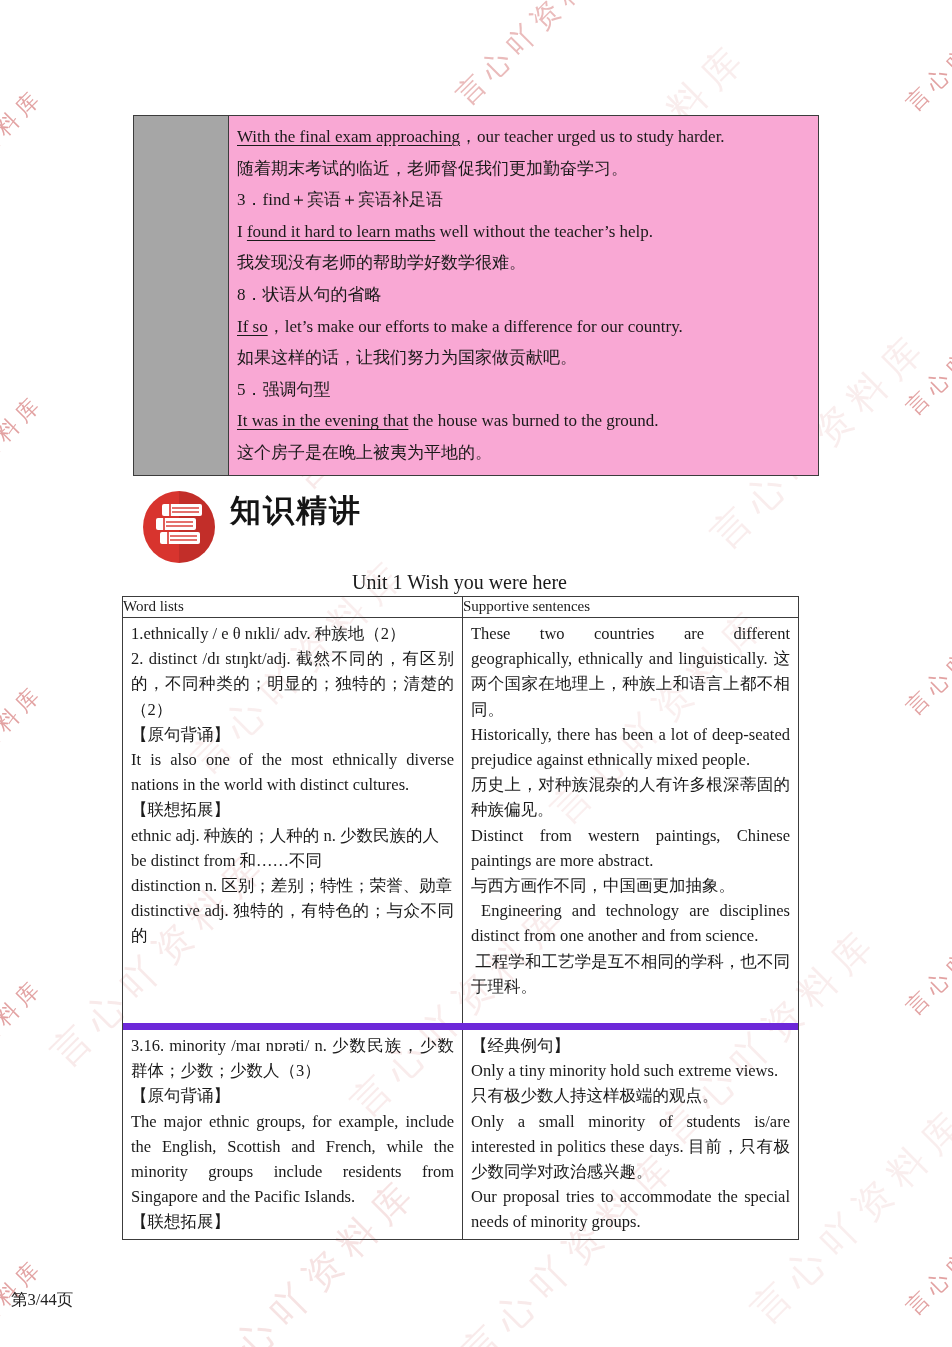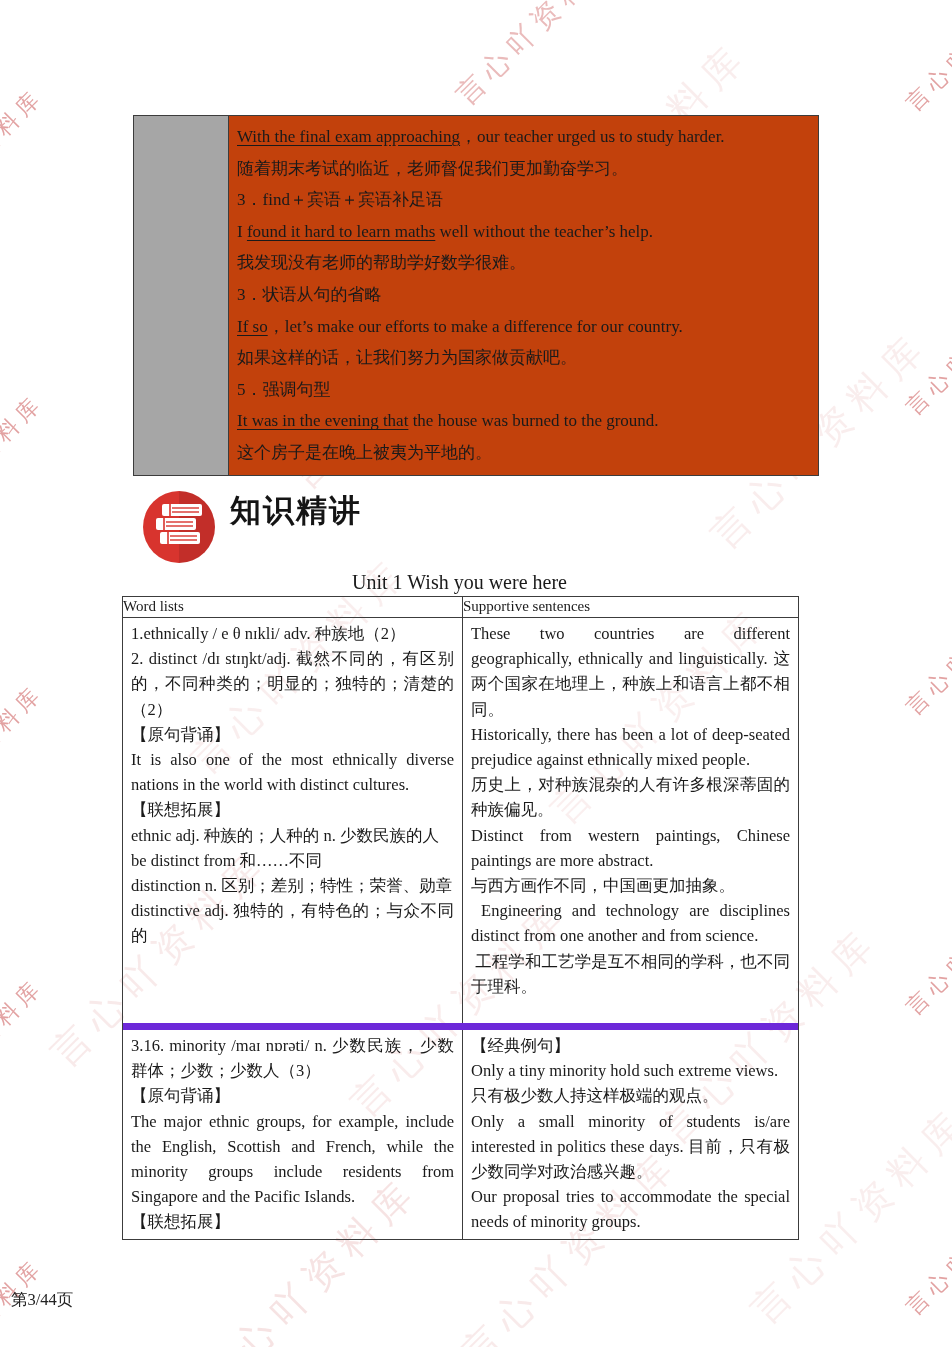--- a/index.html
+++ b/index.html
@@ -13,21 +13,21 @@
   .wm-layer{position:absolute;inset:0;pointer-events:none;z-index:0;}
   .wm{
     position:absolute;white-space:nowrap;color:#d98484;
     transform:translate(-50%,-50%) rotate(-45deg);
     font-family:"Liberation Sans","DejaVu Sans",sans-serif;
   }
 
   
   .grammar-table{
     position:absolute;left:133px;top:115px;width:684px;z-index:1;
-    display:flex;border:1px solid #3c3c3c;background:#c2410c;
+    display:flex;border:1px solid #3c3c3c;background:#f9a8d4;
   }
   .g-left{width:94px;background:#a6a6a6;border-right:1px solid #3c3c3c;}
   .g-right{flex:1;padding:5px 10px 6px 8px;font-size:17px;line-height:31.6px;}
   .g-line{white-space:normal;}
   .g-line .u{text-decoration:underline;text-underline-offset:3px;}
 
   
   .section-head{position:absolute;left:142px;top:490px;display:flex;align-items:flex-start;z-index:1;}
   .section-icon{width:74px;height:74px;flex:0 0 auto;}
   .section-title{
@@ -94,21 +94,21 @@
     </div>
 
   <div class="grammar-table">
     <div class="g-left"></div>
     <div class="g-right" id="grammar-lines">
         <div class="g-line en"><span class="u">With the final exam approaching</span>，our teacher urged us to study harder.</div>
         <div class="g-line zh">随着期末考试的临近，老师督促我们更加勤奋学习。</div>
         <div class="g-line heading">3．find＋宾语＋宾语补足语</div>
         <div class="g-line en">I <span class="u">found it hard to learn maths</span> well without the teacher’s help.</div>
         <div class="g-line zh">我发现没有老师的帮助学好数学很难。</div>
-        <div class="g-line heading">3．状语从句的省略</div>
+        <div class="g-line heading">8．状语从句的省略</div>
         <div class="g-line en"><span class="u">If so</span>，let’s make our efforts to make a difference for our country.</div>
         <div class="g-line zh">如果这样的话，让我们努力为国家做贡献吧。</div>
         <div class="g-line heading">5．强调句型</div>
         <div class="g-line en"><span class="u">It was in the evening that</span> the house was burned to the ground.</div>
         <div class="g-line zh">这个房子是在晚上被夷为平地的。</div>
       </div>
   </div>
 
   <div class="section-head">
     <svg class="section-icon" viewBox="0 0 74 74">

